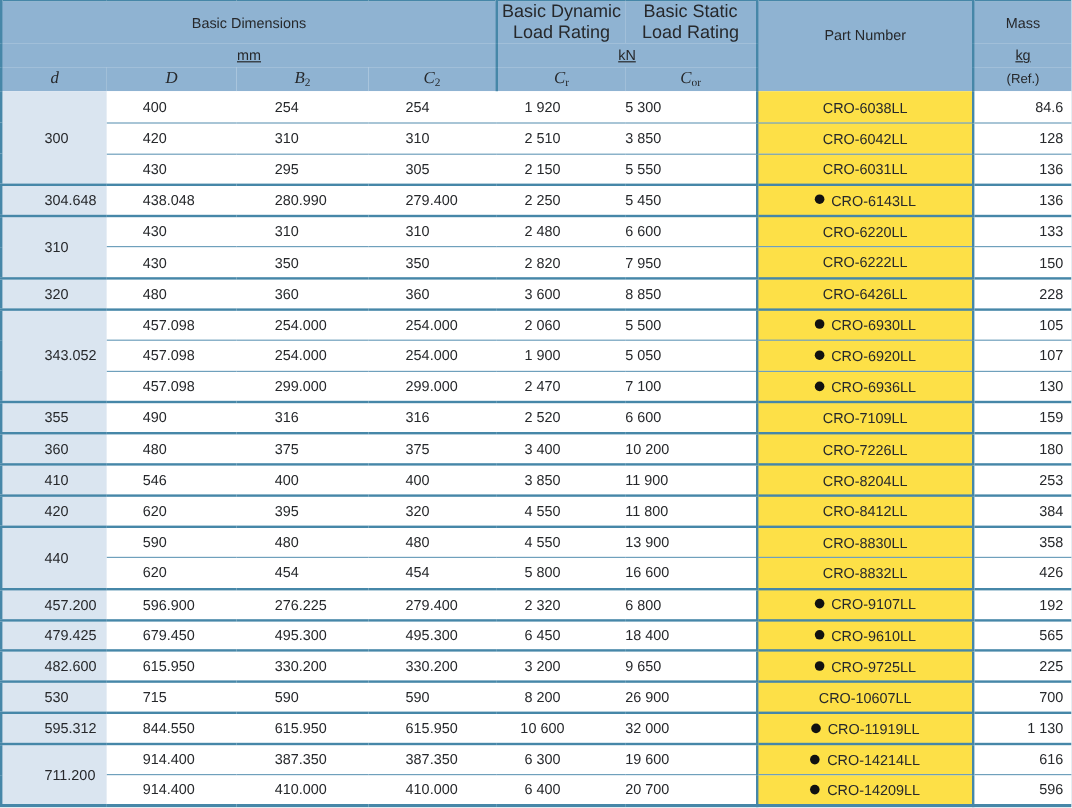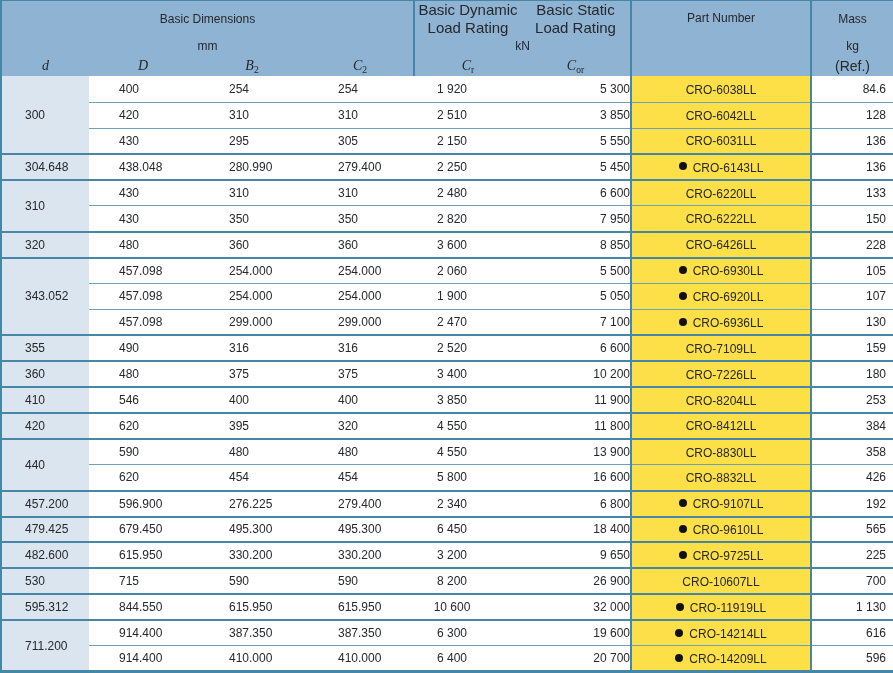--- a/index.html
+++ b/index.html
@@ -13,40 +13,40 @@
     border-left:2px solid #4687A8;
     border-right:2px solid #4687A8;
     border-top:1px solid #4687A8;
     border-bottom:3px solid #4687A8;
   }
   thead th {
     background:#8FB3D2; font-weight:normal; font-size:12px; color:#26282B;
     padding:0; vertical-align:middle; text-align:center;
   }
   thead tr.h1 th { height:34px; }
-  thead tr.h2 th { height:20px; }
+  thead tr.h2 th { height:20px;text-decoration:underline; }
   thead tr.h3 th { height:20px; }
   th.two-line { white-space:pre-line; font-size:15px; line-height:1.18; }
-  th.part-head { vertical-align:top; padding-top:10px; }
-  th.ref-label { font-size:14px; }
+  th.part-head { vertical-align:top; padding-top:21px; }
+  th.ref-label { font-size:11px; }
   
   .mvar { font-family:"Liberation Serif", serif; font-style:italic; font-size:14px; }
   .msub { font-family:"Liberation Serif", serif; font-style:normal; font-size:9.5px; position:relative; top:2.5px; }
   
   .vline-strong { border-left:2px solid #4687A8 !important; }
   
   tbody td {
     background:#ffffff; font-size:12px; padding:0; vertical-align:middle; white-space:nowrap;
   }
-  tbody td.cell-d { background:#DAE5F0; text-align:left; padding-left:23px; }
+  tbody td.cell-d { background:#DAE5F0; text-align:left; padding-left:35px; }
   tbody td.cell-D  { text-align:left; padding-left:30px; }
   tbody td.cell-B2 { text-align:left; padding-left:32px; }
   tbody td.cell-C2 { text-align:left; padding-left:31px; }
   tbody td.cell-Cr  { text-align:center; padding-right:31px; }
-  tbody td.cell-Cor { text-align:right; }
+  tbody td.cell-Cor { }
   tbody td.cell-part { background:#fde047; text-align:center; }
   tbody td.cell-mass { text-align:right; padding-right:7px; }
   tbody tr { height:25.9px; }
   tbody tr.grp > td { border-top:2px solid #4687A8; }
   tbody tr.sub > td { border-top:1px solid #6FA0BC; }
   tbody tr.first > td { border-top:none; }
   .dot {
     display:inline-block; width:8px; height:8px; border-radius:50%;
     background:#111; margin-right:6px; vertical-align:middle; position:relative; top:-1px;
   }
@@ -245,21 +245,21 @@
           <td class="cell-Cr">5 800</td>
           <td class="cell-Cor">16 600</td>
           <td class="cell-part vline-strong"><span class="part-txt">CRO-8832LL</span></td>
           <td class="cell-mass vline-strong">426</td>
         </tr>
         <tr class="grp">
           <td class="cell-d" rowspan="1">457.200</td>
           <td class="cell-D">596.900</td>
           <td class="cell-B2">276.225</td>
           <td class="cell-C2">279.400</td>
-          <td class="cell-Cr">2 340</td>
+          <td class="cell-Cr">2 320</td>
           <td class="cell-Cor">6 800</td>
           <td class="cell-part vline-strong"><span class="dot"></span><span class="part-txt">CRO-9107LL</span></td>
           <td class="cell-mass vline-strong">192</td>
         </tr>
         <tr class="grp">
           <td class="cell-d" rowspan="1">479.425</td>
           <td class="cell-D">679.450</td>
           <td class="cell-B2">495.300</td>
           <td class="cell-C2">495.300</td>
           <td class="cell-Cr">6 450</td>

